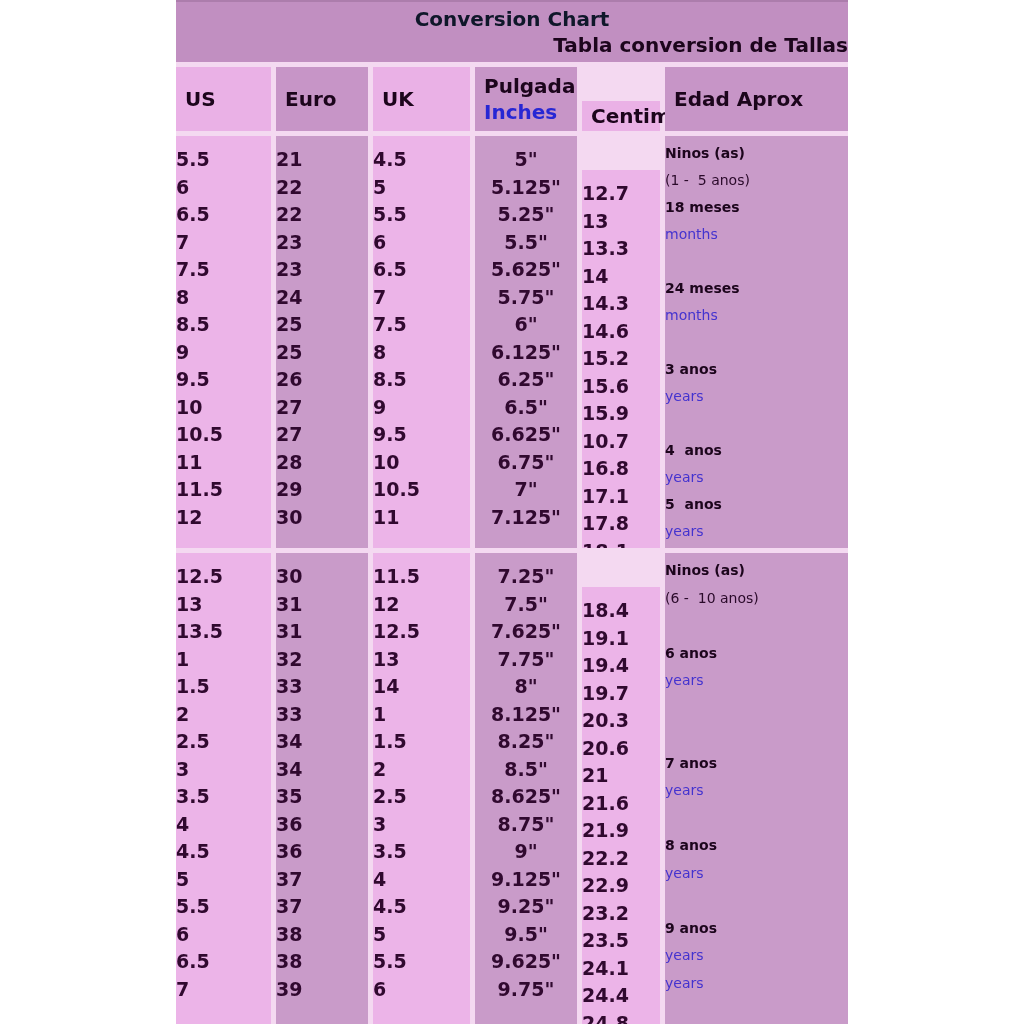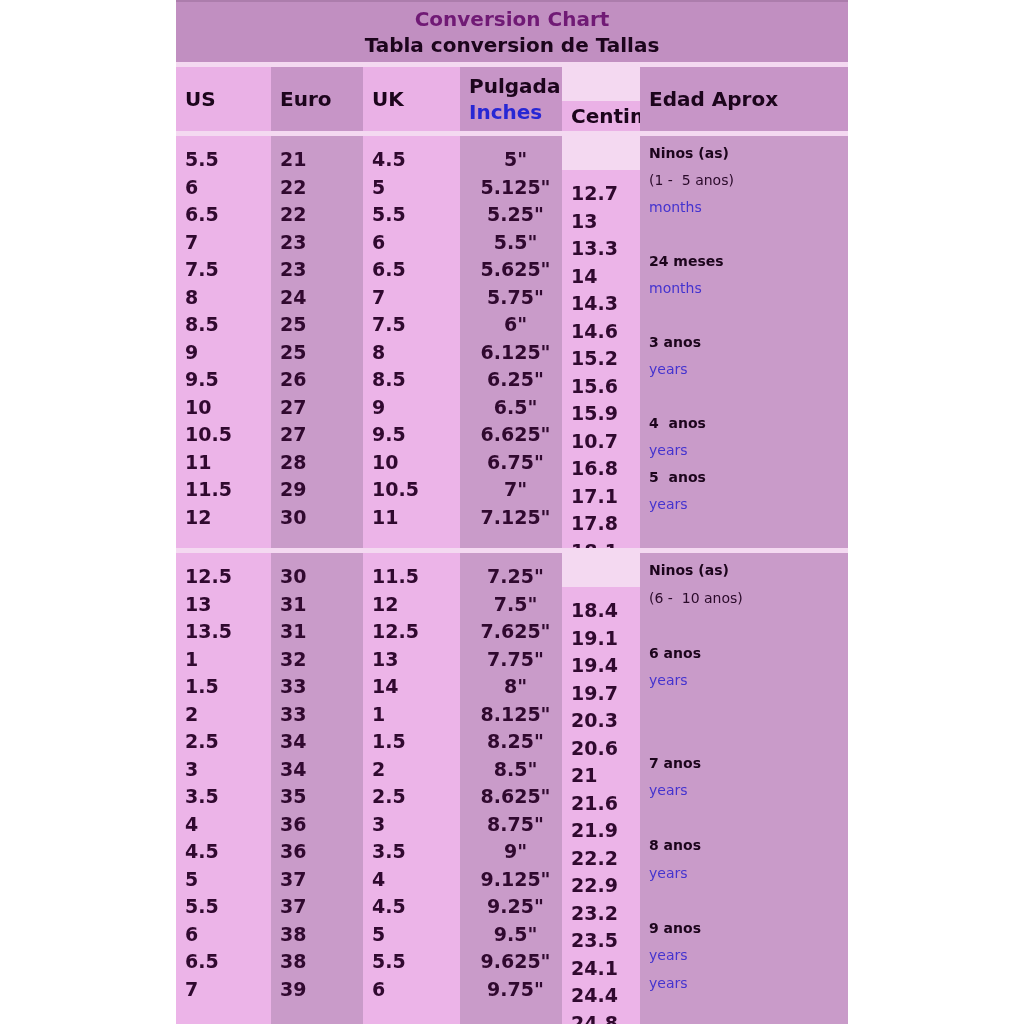--- a/index.html
+++ b/index.html
@@ -27,34 +27,36 @@
   }
   
   .title-band {
     background: #c18fc1;
     border-top: 2px solid #ac7dac;
     height: 56px;
     text-align: center;
     padding-top: 4px;
   }
   .title-en {
-    color: #701a75;
+    color: #0f172a;
     font-size: 20px;
     font-weight: 700;
     line-height: 26px;
   }
   .title-es {
     color: #1c051c;
     font-size: 20px;
     font-weight: 700;
     line-height: 26px;
+    text-align: right;
   }
   
   .header-row, .block {
     display: flex;
+    gap: 5px;
   }
   .w-us     { width: 95px; }
   .w-euro   { width: 92px; }
   .w-uk     { width: 97px; }
   .w-inches { width: 102px; text-align: center; }
   .w-centim { width: 78px; margin-top: 34px; }
   .w-edad   { width: 168px; flex: 1 1 auto; }
   .light { background: #ecb4e8; }
   .dark  { background: #c99bc9; }
   .hlight { background: #eab1e6; }
@@ -81,21 +83,20 @@
     font-weight: 700;
     line-height: 26px;
   }
   
   .block { overflow: hidden; }
   #block-0 { height: 412px; }
   #block-1 { height: 472px; }
   .col {
     box-sizing: border-box;
     padding-top: 10px;
-    padding-left: 9px;
   }
   .col.edad { padding-top: 4px; }
   .data-line {
     height: 27.5px;
     line-height: 27.5px;
     font-size: 19px;
     font-weight: 700;
     color: #30092f;
     white-space: pre;
   }
@@ -221,20 +222,21 @@
           <div class="data-line">15.9</div>
           <div class="data-line">10.7</div>
           <div class="data-line">16.8</div>
           <div class="data-line">17.1</div>
           <div class="data-line">17.8</div>
           <div class="data-line">18.1</div>
         </div>
         <div class="col dark w-edad edad">
           <div class="edad-line bold">Ninos (as)</div>
           <div class="edad-line regular">(1 -  5 anos)</div>
+          <div class="edad-line bold">18 meses</div>
           <div class="edad-line blue">months</div>
           <div class="edad-line blank"></div>
           <div class="edad-line bold">24 meses</div>
           <div class="edad-line blue">months</div>
           <div class="edad-line blank"></div>
           <div class="edad-line bold">3 anos</div>
           <div class="edad-line blue">years</div>
           <div class="edad-line blank"></div>
           <div class="edad-line bold">4  anos</div>
           <div class="edad-line blue">years</div>

